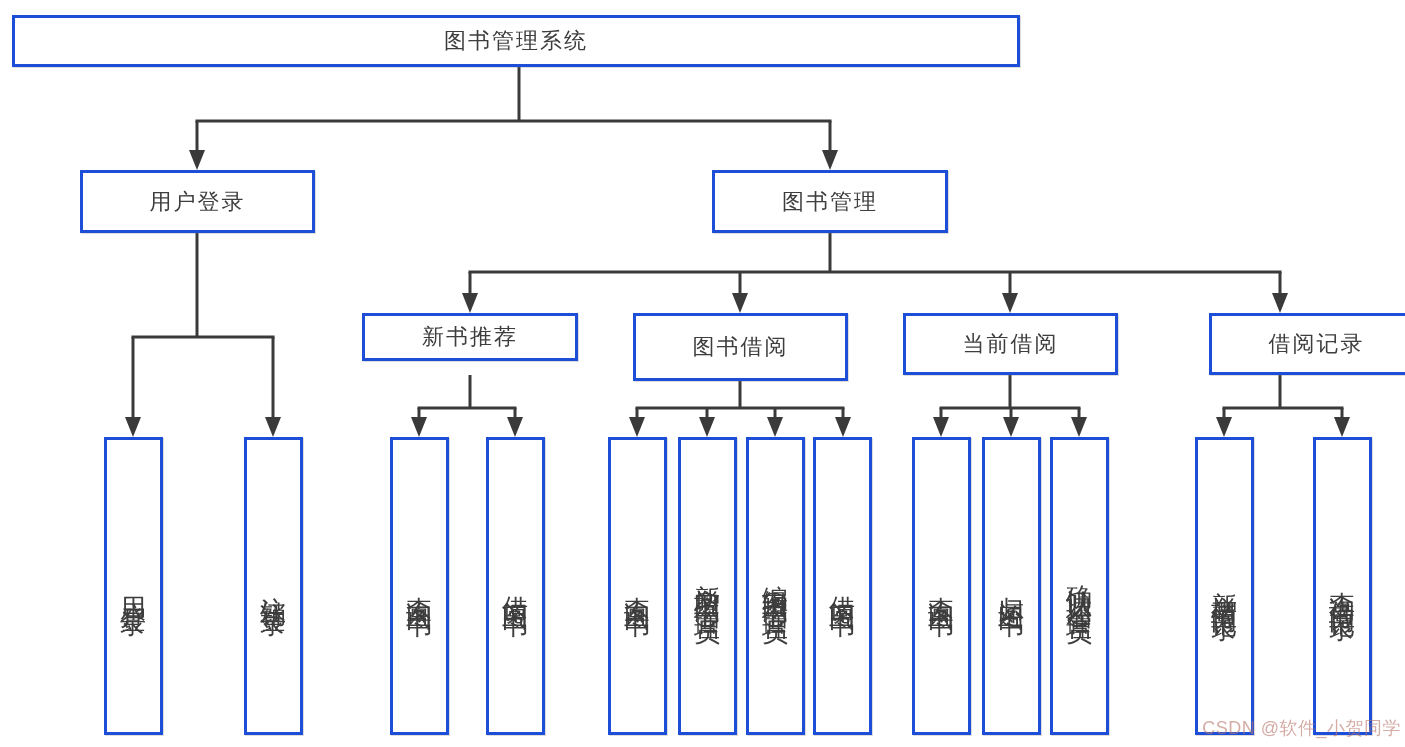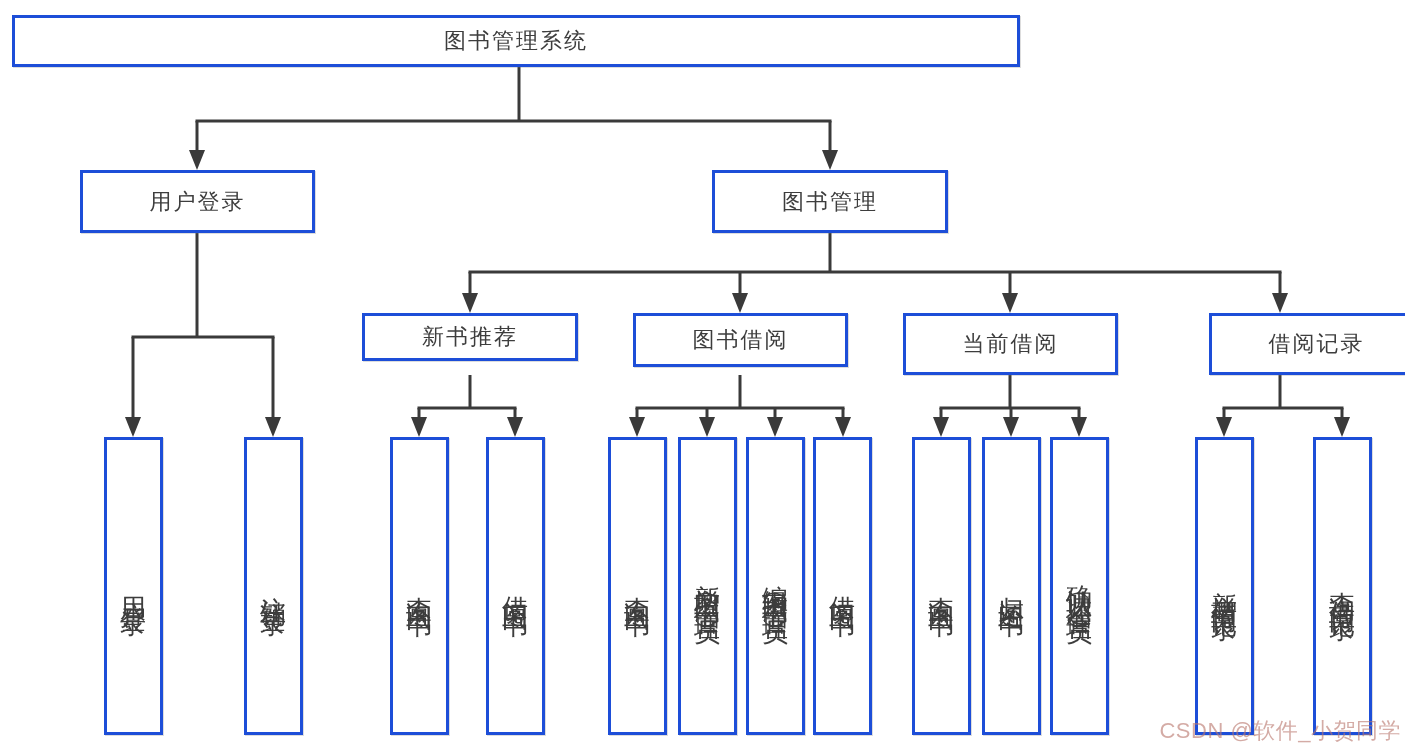--- a/index.html
+++ b/index.html
@@ -49,21 +49,21 @@
     position: absolute;
     left: 0;
     top: 0;
     z-index: 1;
     pointer-events: none;
   }
   #watermark {
     position: absolute;
     top: 716px;
     right: 4px;
-    font-size: 22px;
+    font-size: 18px;
     letter-spacing: 0.5px;
     color: rgba(186, 120, 110, 0.62);
     z-index: 5;
     white-space: nowrap;
   }
 </style>
 </head>
 <body>
 
 <div id="stage">
@@ -130,21 +130,21 @@
   <div class="node hbox" style="left:80px; top:170px; width:235px; height:63px;">
     <span>用户登录</span>
   </div>
   <div class="node hbox" style="left:712px; top:170px; width:236px; height:63px;align-items:center;">
     <span>图书管理</span>
   </div>
 
   <div class="node hbox" style="left:362px; top:313px; width:216px; height:48px;">
     <span>新书推荐</span>
   </div>
-  <div class="node hbox" style="left:633px; top:313px; width:215px; height:54px;">
+  <div class="node hbox" style="left:633px; top:313px; width:215px; height:68px;">
     <span>图书借阅</span>
   </div>
   <div class="node hbox" style="left:903px; top:313px; width:215px; height:62px;">
     <span>当前借阅</span>
   </div>
   <div class="node hbox" style="left:1173px; top:313px; width:215px; height:62px;margin-left:36px;">
     <span>借阅记录</span>
   </div>
 
   <div class="node vbox" style="left:104px; top:437px; width:59px; height:298px;">

